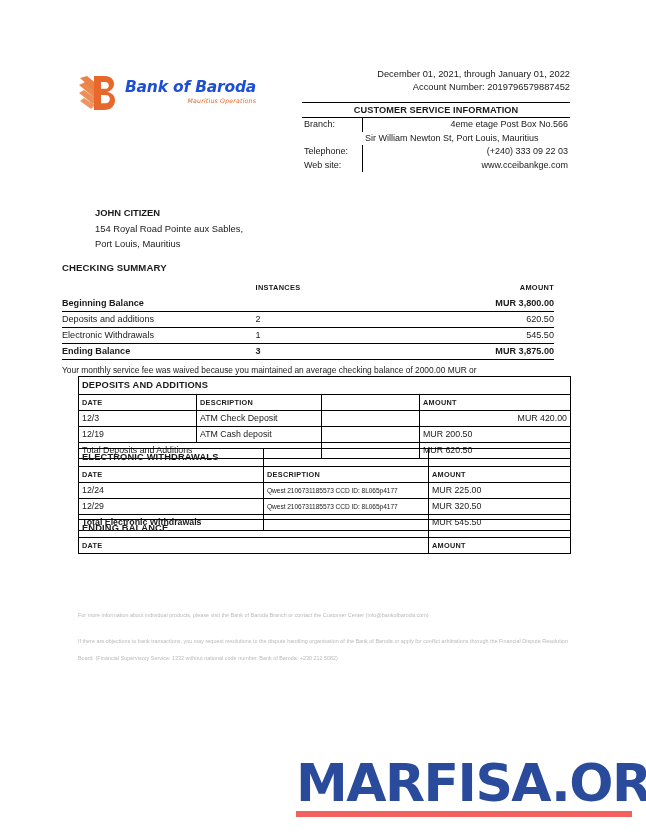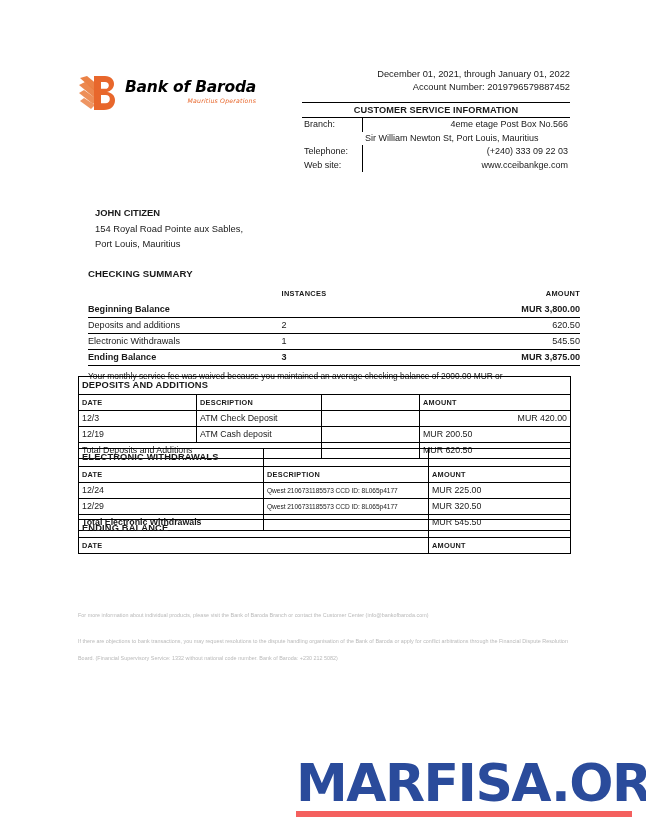--- a/index.html
+++ b/index.html
@@ -46,21 +46,21 @@
     display: flex;
     flex-direction: column;
     line-height: 1;
     padding-bottom: 2px;
   }
   .logo-title {
     font-family: "DejaVu Sans", sans-serif;
     font-weight: bold;
     font-style: italic;
     font-size: 15.5px;
-    color: #000000;
+    color: #1d4ed8;
     letter-spacing: -0.2px;
     white-space: nowrap;
   }
   .logo-sub {
     font-family: "DejaVu Sans", sans-serif;
     font-style: italic;
     font-size: 6.2px;
     color: #e8672c;
     text-align: right;
     margin-top: 3px;
@@ -130,24 +130,23 @@
     line-height: 15.5px;
   }
   .customer .nm {
     font-weight: bold;
     font-size: 9.4px;
   }
 
   
   .summary {
     position: absolute;
-    left: 88px;
+    left: 62px;
     top: 262px;
     width: 492px;
-    margin-top: 6px;
   }
   .sum-title {
     font-weight: bold;
     font-size: 9.6px;
     letter-spacing: 0.1px;
     margin-bottom: 7px;
   }
   .sum-table {
     width: 100%;
     border-collapse: collapse;

